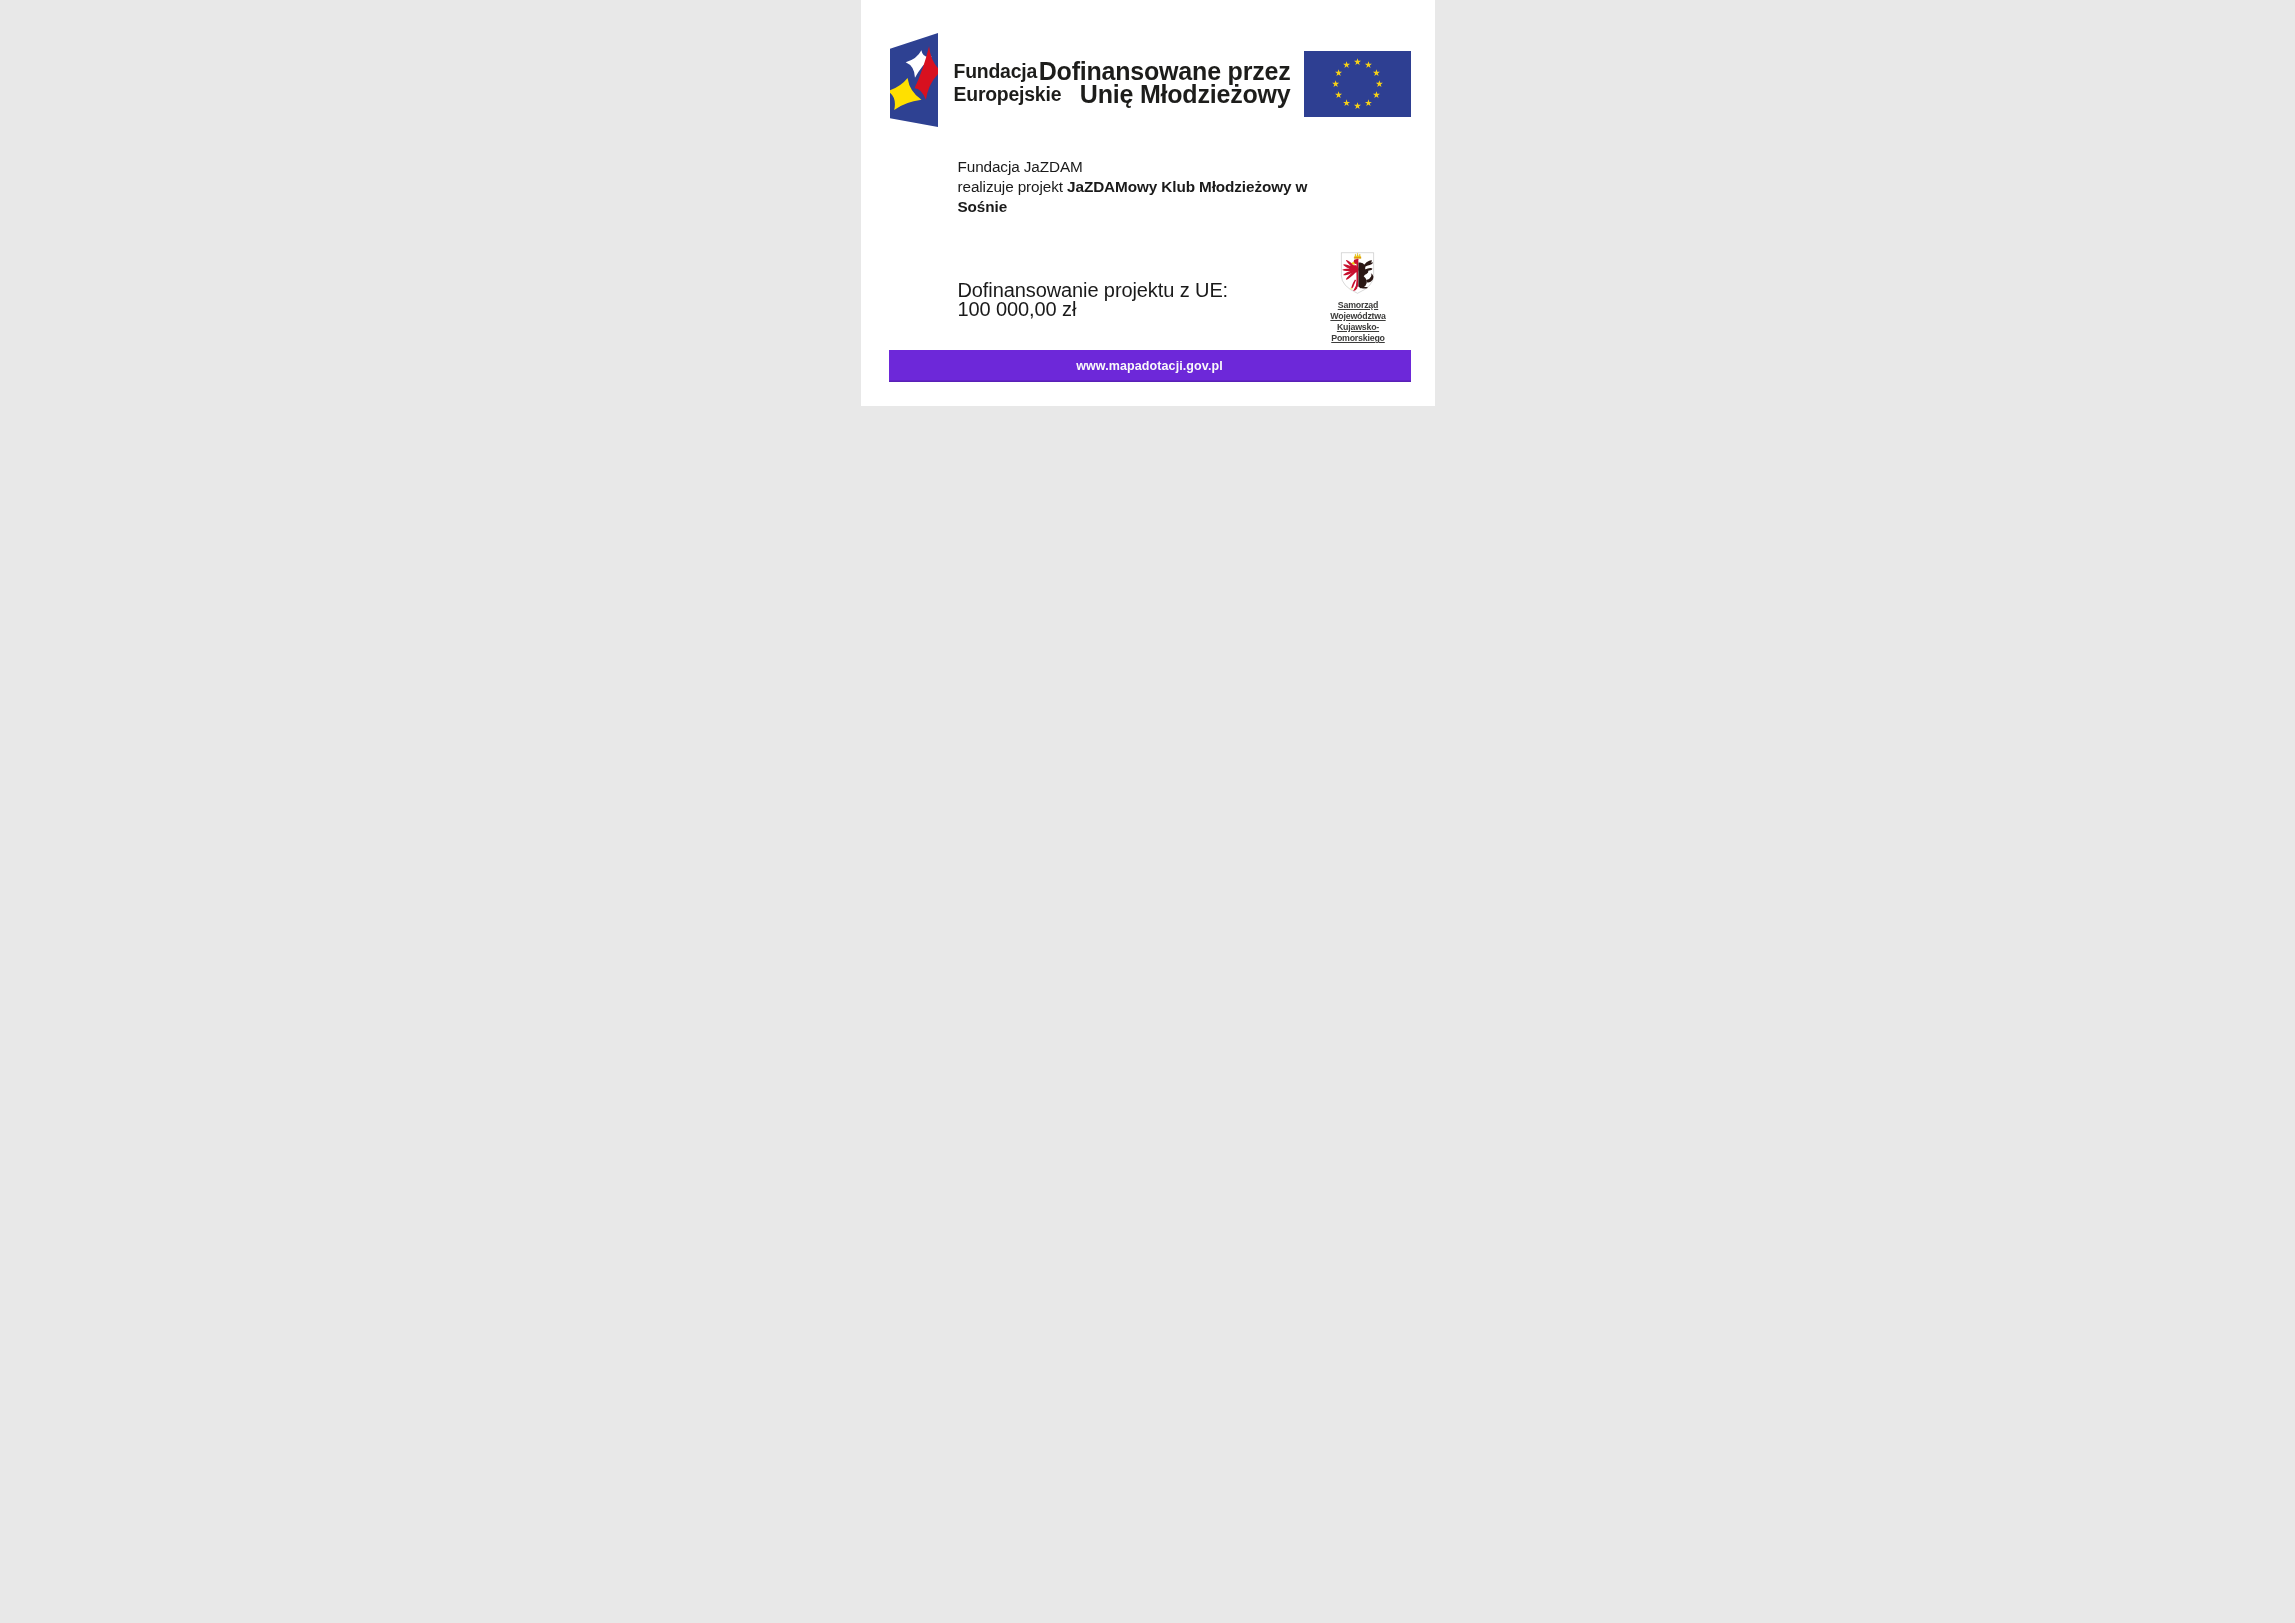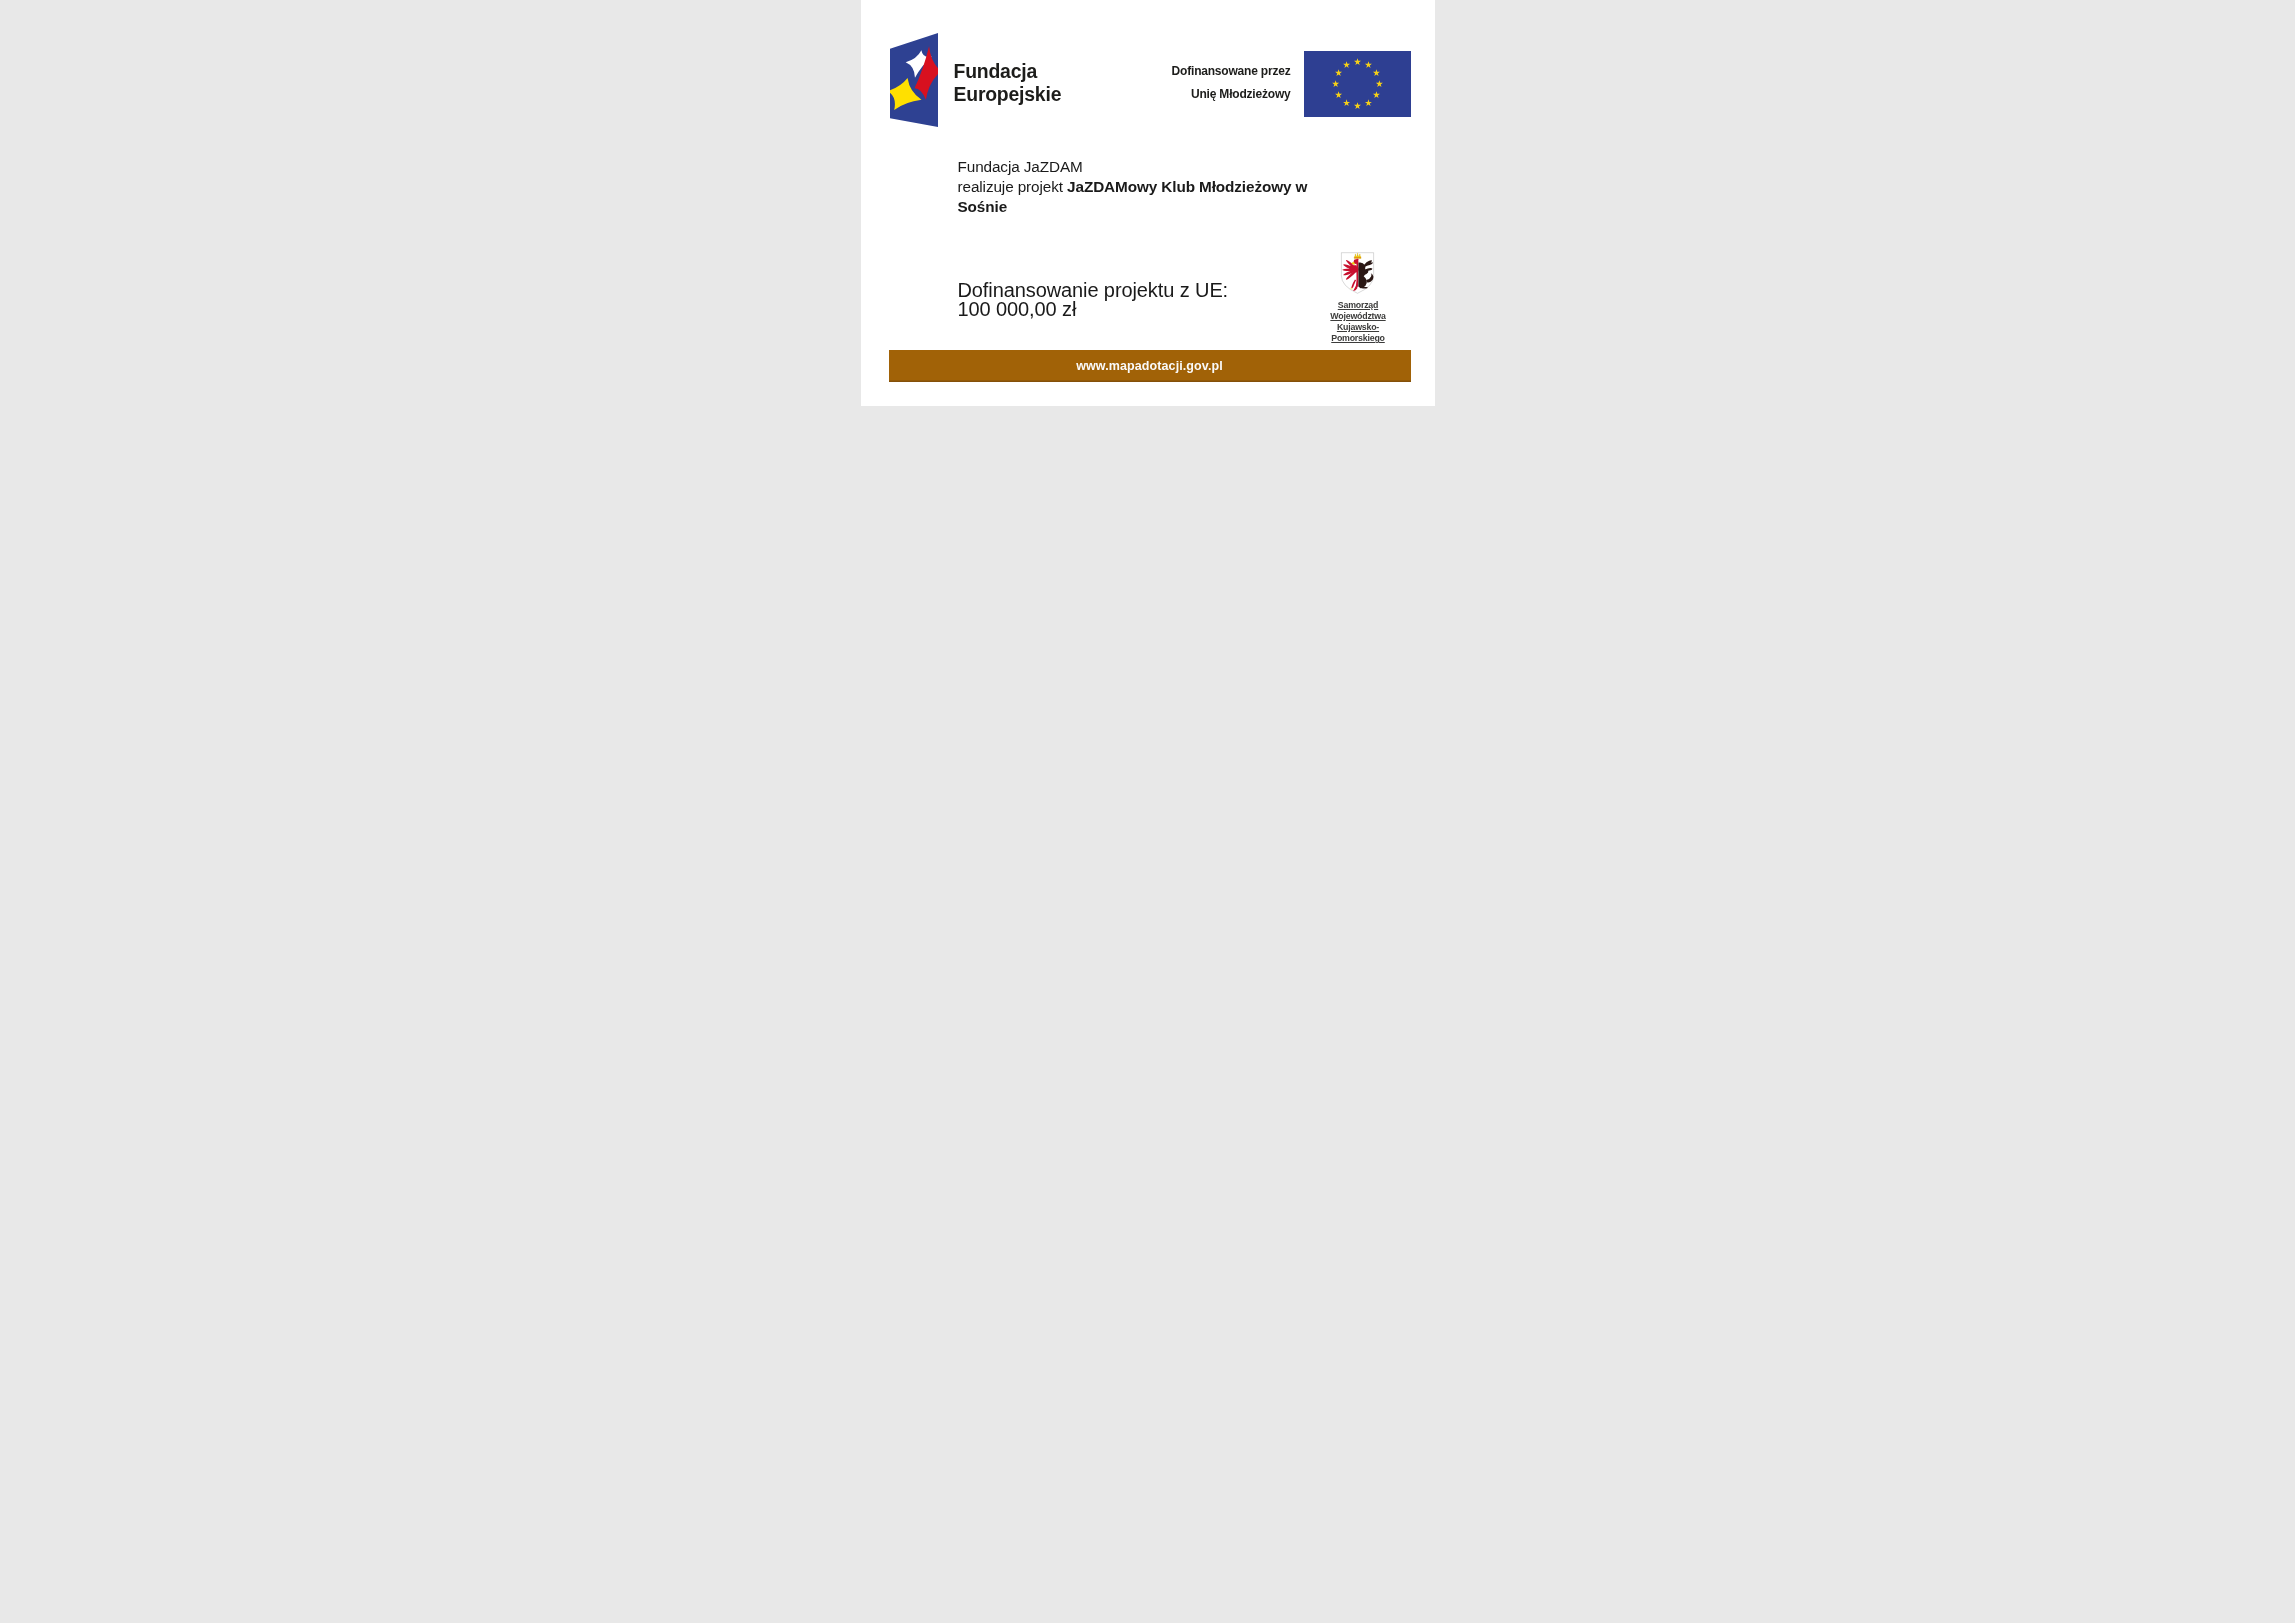--- a/index.html
+++ b/index.html
@@ -11,21 +11,21 @@
   }
   
   .fe-logo-flag{position:absolute; left:29px; top:33px; width:48px; height:94px;}
   .fe-logo-text{
     position:absolute; left:93px; top:60px;
     font-size:19.4px; line-height:23px; font-weight:600; letter-spacing:-0.2px;
     color:#1d1d1b; white-space:nowrap;
   }
   .funding-statement{
     position:absolute; right:144px; top:60px; text-align:right;
-    font-size:12px; line-height:23px; font-weight:600; letter-spacing:-0.2px;
+    font-size:25px; line-height:23px; font-weight:600; letter-spacing:-0.2px;
     color:#1d1d1b; white-space:nowrap;
   }
   .eu-flag{position:absolute; left:443px; top:51px; width:107px; height:66px;}
   
   .project-block{
     position:absolute; left:97px; top:157px; width:384px;
     font-size:15.3px; line-height:20px; letter-spacing:-0.1px; color:#1a1a1a;
   }
   .project-block b{font-weight:700;}
   .funding-block{
@@ -37,21 +37,21 @@
   .coat-of-arms{position:absolute; left:479px; top:252px; width:35px; height:42px;}
   .partner-name{
     position:absolute; left:451px; top:300px; width:93px; text-align:center;
     font-size:8.8px; line-height:11px; font-weight:700; letter-spacing:-0.2px;
     color:#3c3c3b;
     text-decoration:underline;
   }
   
   .footer-bar{
     position:absolute; left:28px; top:350px; width:522px; height:32px;
-    background:#a16207; text-align:center;
+    background:#6d28d9; text-align:center;
     box-shadow:inset 0 -1.4px 0 rgba(0,0,20,0.18);
   }
   .footer-bar .url{
     display:inline-block; font-size:12.5px; line-height:32px; font-weight:700;
     color:#fafafa; letter-spacing:0.1px;
   }
   p{margin:0;}
 </style>
 </head>
 <body>

